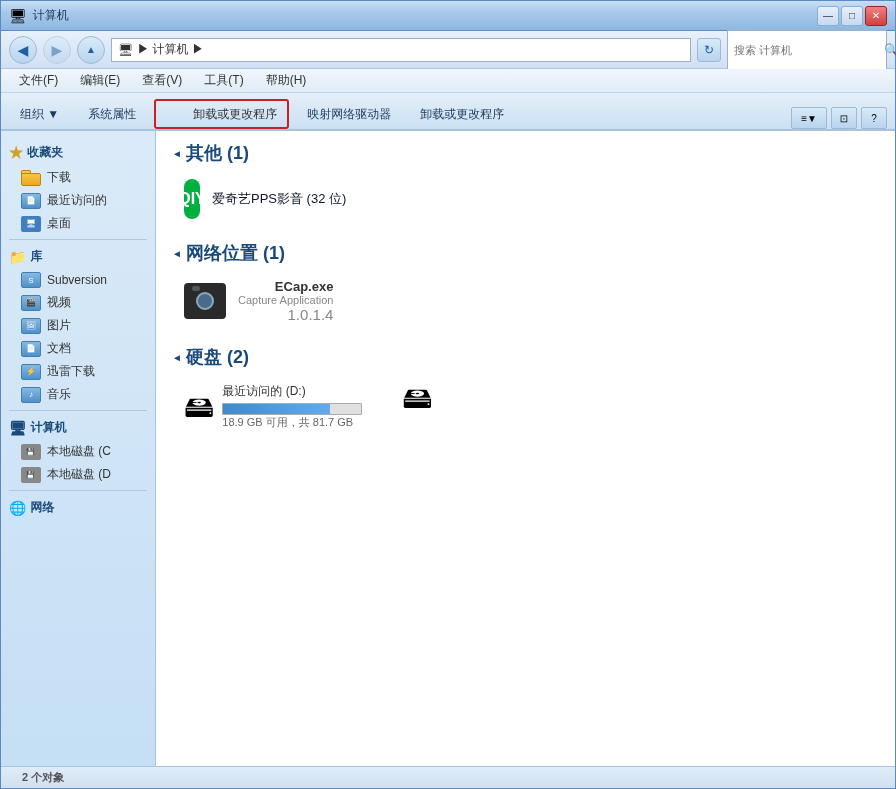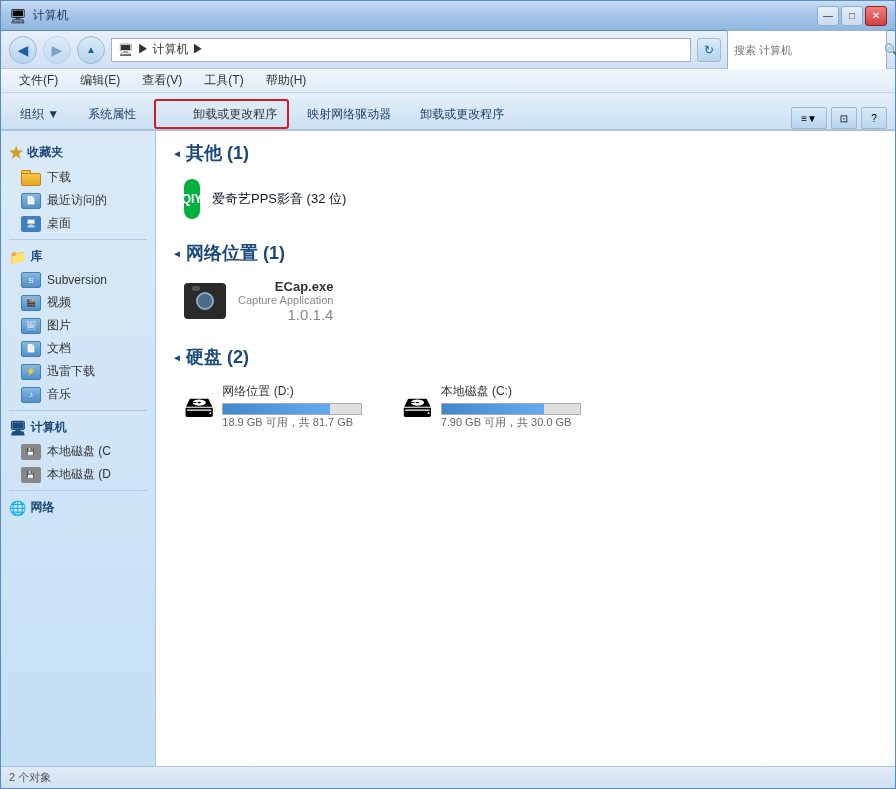--- a/index.html
+++ b/index.html
@@ -269,21 +269,21 @@
       gap: 12px;
     }
     .app-icon-iqiyi {
       width: 16px;
       height: 40px;
       background: #00b140;
       border-radius: 8px;
       display: flex;
       align-items: center;
       justify-content: center;
-      font-size: 12px;
+      font-size: 16px;
       font-weight: bold;
       color: #fff;
       flex-shrink: 0;
     }
 
     
     .network-item {
       display: flex;
       align-items: center;
       padding: 6px 12px;
@@ -369,23 +369,24 @@
       color: #666;
     }
 
     
     .status-bar {
       height: 22px;
       background: linear-gradient(to bottom, #e0ecf8, #d0e0f0);
       border-top: 1px solid #a8c4dc;
       display: flex;
       align-items: center;
-      padding: 0 8px;
+      padding: 0 21px;
       font-size: 11px;
       color: #555;
+      font-weight: bold;
     }
 
     
     .folder-icon {
       width: 20px;
       height: 16px;
       position: relative;
       display: inline-block;
     }
     .folder-body {
@@ -620,39 +621,32 @@
       <div class="content-section">
         <div class="section-header">
           <span>硬盘 (2)</span>
         </div>
         <div class="drives-grid">
 
           <div class="drive-item">
             <div class="drive-icon-wrapper">
               <div style="font-size:30px; line-height:1;">🖴</div>
               <div>
-                <div style="font-size:12px; color:#333; margin-bottom:3px;">网络位置 (D:)</div>
+                <div style="font-size:12px; color:#333; margin-bottom:3px;">最近访问的 (D:)</div>
                 <div class="drive-bar-container">
                   <div class="drive-bar" style="width:77%;"></div>
                 </div>
                 <div class="drive-info">18.9 GB 可用，共 81.7 GB</div>
               </div>
             </div>
           </div>
 
           <div class="drive-item">
             <div class="drive-icon-wrapper">
               <div style="font-size:30px; line-height:1;">🖴</div>
-              <div>
-                <div style="font-size:12px; color:#333; margin-bottom:3px;">本地磁盘 (C:)</div>
-                <div class="drive-bar-container">
-                  <div class="drive-bar" style="width:74%;"></div>
-                </div>
-                <div class="drive-info">7.90 GB 可用，共 30.0 GB</div>
-              </div>
             </div>
           </div>
 
         </div>
       </div>
 
     </div>
   </div>
 
   <div class="status-bar">

